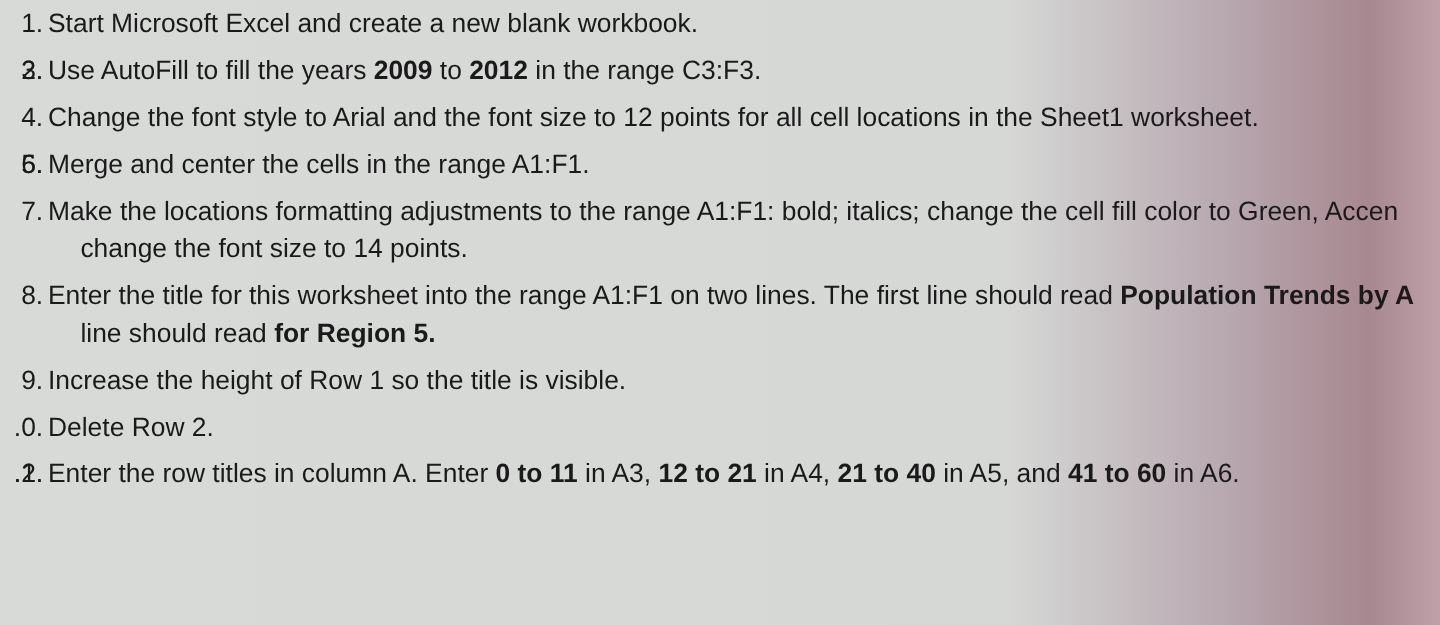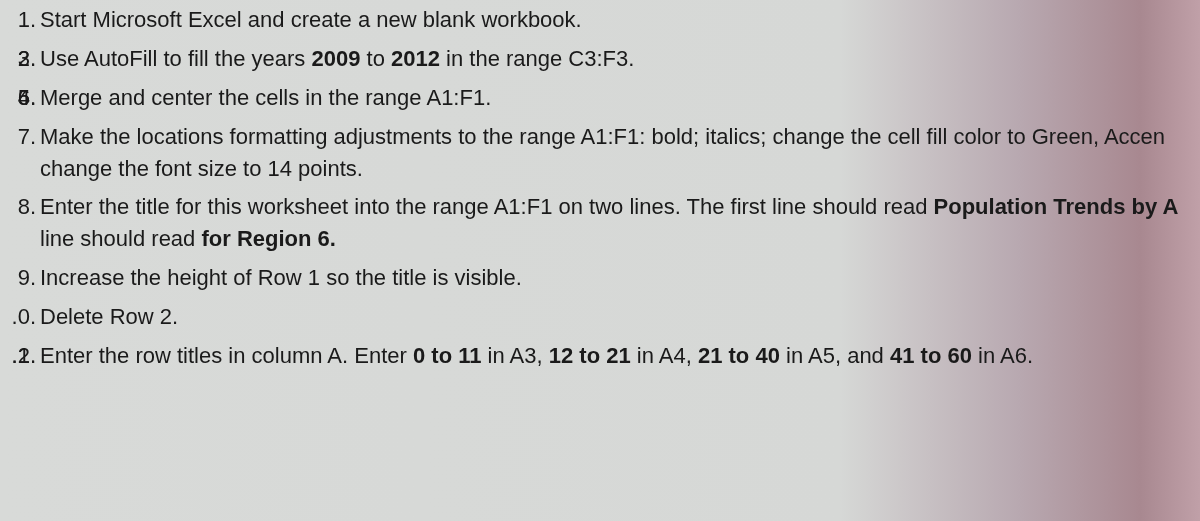--- a/index.html
+++ b/index.html
@@ -36,31 +36,32 @@
     }
     li .content {
       display: inline;
     }
     .bold {
       font-weight: 700;
     }
     .continuation {
       display: block;
       padding-left: 0;
+      margin-left: 27px;
     }
   </style>
 </head>
 <body>
 
 <ol id="list">
     <li><span class="num">1.</span><span class="content"><span>Start Microsoft Excel and create a new blank workbook.</span></span></li>
     <li><span class="num">2.</span></li>
     <li><span class="num">3.</span><span class="content"><span>Use AutoFill to fill the years </span><span class="bold">2009</span><span> to </span><span class="bold">2012</span><span> in the range C3:F3.</span></span></li>
-    <li><span class="num">4.</span></li>
+    <li><span class="num">4.</span><span class="content"><span>Change the font style to Arial and the font size to 12 points for all cell locations in the Sheet1 worksheet.</span></span></li>
     <li><span class="num">5.</span></li>
     <li><span class="num">6.</span><span class="content"><span>Merge and center the cells in the range A1:F1.</span></span></li>
     <li><span class="num">7.</span><span class="content"><span>Make the locations formatting adjustments to the range A1:F1: bold; italics; change the cell fill color to  Green, Accen</span><span class="continuation"><span>change the font size to 14 points.</span></span></span></li>
-    <li><span class="num">8.</span><span class="content"><span>Enter the title for this worksheet into the range A1:F1 on two lines. The first line should read </span><span class="bold">Population Trends by A</span><span class="continuation"><span>line should read </span><span class="bold">for Region 6.</span></span></span></li>
+    <li><span class="num">8.</span><span class="content"><span>Enter the title for this worksheet into the range A1:F1 on two lines. The first line should read </span><span class="bold">Population Trends by A</span><span class="continuation"><span>line should read </span><span class="bold">for Region 5.</span></span></span></li>
     <li><span class="num">9.</span><span class="content"><span>Increase the height of Row 1 so the title is visible.</span></span></li>
     <li><span class="num">.0.</span><span class="content"><span>Delete Row 2.</span></span></li>
     <li><span class="num">.1.</span></li>
     <li><span class="num">.2.</span><span class="content"><span>Enter the row titles in column A. Enter </span><span class="bold">0 to 11</span><span> in A3, </span><span class="bold">12 to 21</span><span> in A4, </span><span class="bold">21 to 40</span><span> in A5, and </span><span class="bold">41 to 60</span><span> in A6.</span></span></li>
   </ol>
 
 </body></html>

